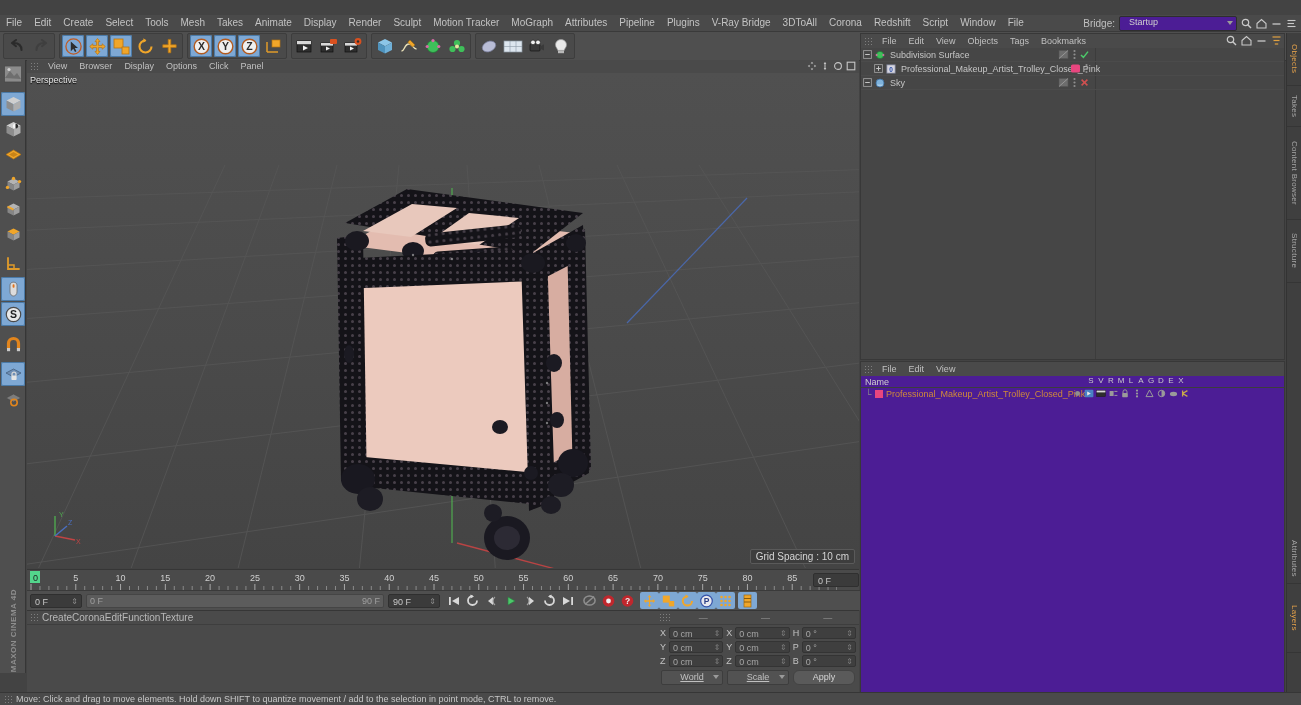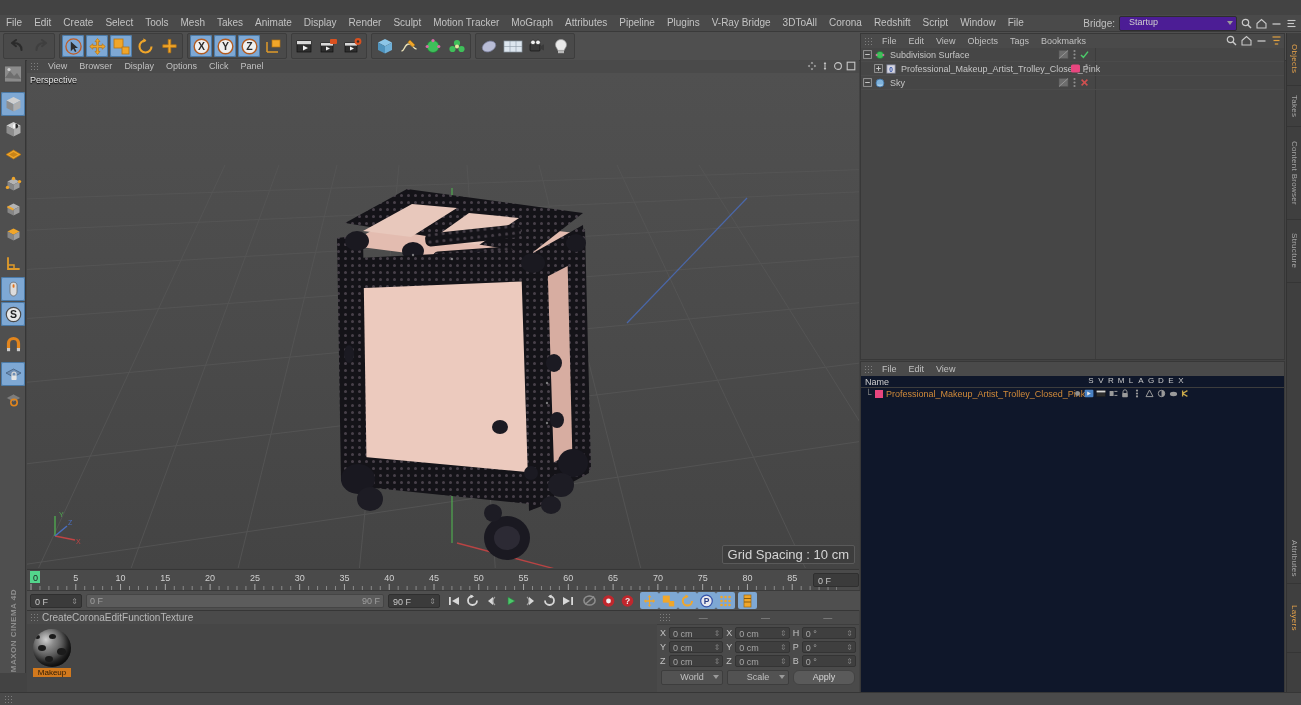--- a/index.html
+++ b/index.html
@@ -62,21 +62,21 @@
   .vp-menu .grip{width:9px;height:9px;margin:0 3px;
      background-image:radial-gradient(#7e7e7e 40%,transparent 41%);
      background-size:3px 3px;}
   .vp-menu .mi{padding:0 6px;font-size:9px;color:#c0c0c0;line-height:13px;}
   .vp-tools{position:absolute;right:3px;top:1px;display:flex;gap:3px;align-items:center;}
   .viewport{position:absolute;left:0;top:13px;width:832px;height:495px;overflow:hidden;
             background:#4c4c4c;}
   .vp-label{position:absolute;left:3px;top:2px;font-size:9px;color:#e2e2e2;z-index:6;
             text-shadow:0 1px 1px #000;}
   .gridsp{position:absolute;right:4px;bottom:4px;background:#3d3d3d;border:1px solid #5a5a5a;
-          border-radius:2px;padding:1px 5px;font-size:13px;color:#d5d5d5;z-index:6;}
+          border-radius:2px;padding:1px 5px;font-size:10px;color:#d5d5d5;z-index:6;}
   .axis-gizmo{position:absolute;left:20px;bottom:22px;width:40px;height:40px;z-index:6;}
 
   
   .tl{position:absolute;left:27px;top:569px;width:832px;height:21px;background:#4a4a4a;
       border-top:1px solid #363636;}
   .tl-ruler{position:absolute;left:0;top:0;width:810px;height:21px;}
   .tl-field{position:absolute;right:0;top:3px;width:46px;height:14px;background:#3b3b3b;
             border:1px solid #2f2f2f;border-radius:2px;font-size:9px;color:#c8c8c8;
             padding-left:4px;line-height:14px;box-sizing:border-box;}
   .tl2{position:absolute;left:27px;top:590px;width:832px;height:19px;background:#4f4f4f;
@@ -113,21 +113,21 @@
   .cd-head{height:13px;display:flex;align-items:center;border-bottom:1px solid #3e3e3e;}
   .cd-head .ch{flex:1;text-align:center;font-size:9px;color:#8e8e8e;}
   .cd-row{display:flex;align-items:center;height:13px;margin-top:1px;padding-left:3px;}
   .cd-lbl{width:9px;font-size:9px;color:#c3c3c3;}
   .cd-in{flex:1;height:12px;background:#3f3f3f;border:1px solid #343434;border-radius:2px;
          font-size:9px;color:#a6a6a6;padding-left:3px;line-height:12px;box-sizing:border-box;
          position:relative;margin-right:3px;}
   .cd-in .sp{position:absolute;right:2px;top:1px;font-size:8px;color:#7e7e7e;line-height:9px;}
   .cd-foot{display:flex;align-items:center;gap:4px;padding:3px 4px 0 4px;}
   .cd-sel{flex:1;height:13px;background:#525252;border:1px solid #3d3d3d;border-radius:2px;
-          font-size:9px;color:#c0c0c0;text-align:center;line-height:13px;position:relative;}
+          font-size:9px;color:#c0c0c0;text-align:center;line-height:13px;position:relative;text-decoration:underline;}
   .cd-sel .car{position:absolute;right:3px;top:4px;border-left:3px solid transparent;
                border-right:3px solid transparent;border-top:4px solid #9a9a9a;}
   .cd-apply{flex:1;height:13px;background:#5a5a5a;border:1px solid #434343;border-radius:6px;
             font-size:9px;color:#d5d5d5;text-align:center;line-height:13px;}
 
   
   .objmgr{position:absolute;left:860px;top:33px;width:425px;height:327px;background:#444;
           border:1px solid #383838;box-sizing:border-box;}
   .om-menu{height:14px;display:flex;align-items:center;background:#4a4a4a;
            border-bottom:1px solid #3a3a3a;position:relative;}
@@ -137,21 +137,21 @@
   .om-row{height:13px;display:flex;align-items:center;position:relative;font-size:9px;
           border-bottom:1px solid #4b4b4b;}
   .om-name{white-space:nowrap;overflow:hidden;}
   .om-tags{position:absolute;right:195px;top:1px;display:flex;align-items:center;gap:3px;}
   .om-col{position:absolute;right:188px;top:0;bottom:0;width:1px;background:#3c3c3c;}
   .tree-l{width:9px;height:13px;position:relative;}
 
   
   .layermgr{position:absolute;left:860px;top:361px;width:425px;height:334px;background:#444;
             border:1px solid #383838;box-sizing:border-box;}
-  .lm-body{position:absolute;left:0;top:14px;right:0;bottom:0;background:#0f172a;}
+  .lm-body{position:absolute;left:0;top:14px;right:0;bottom:0;background:#4c1d95;}
   .lm-head{height:11px;display:flex;align-items:center;font-size:9px;color:#cfcfcf;
            border-bottom:1px solid #3d3d3d;position:relative;padding-left:4px;}
   .lm-cols{position:absolute;right:98px;top:0;display:flex;}
   .lm-cols span{width:10px;text-align:center;font-size:8px;color:#c9c9c9;}
   .lm-row{height:12px;display:flex;align-items:center;position:relative;font-size:9px;
           color:#d08a3a;padding-left:4px;}
   .lm-icons{position:absolute;right:94px;top:1px;display:flex;align-items:center;gap:2px;}
 
   
   .vtabs{position:absolute;left:1286px;top:33px;width:15px;height:662px;background:#3f3f3f;
@@ -883,32 +883,20 @@
     <div class="mm-menu">
       <div class="grip" style="width:9px;height:9px;margin:0 3px;background-image:radial-gradient(#7e7e7e 40%,transparent 41%);background-size:3px 3px;"></div>
       <div id="mm-menu-slot" style="display:flex;">
           <div class="mi">Create</div>
           <div class="mi">Corona</div>
           <div class="mi">Edit</div>
           <div class="mi">Function</div>
           <div class="mi">Texture</div>
         </div>
     </div>
-    <div class="mm-body">
-      <div class="mat-chip">
-        <div class="mat-sphere">
-          <i style="left:5px;top:16px;width:8px;height:6px;"></i>
-          <i style="left:16px;top:5px;width:7px;height:5px;"></i>
-          <i style="left:24px;top:19px;width:9px;height:7px;"></i>
-          <i style="left:12px;top:27px;width:8px;height:6px;"></i>
-          <i style="left:2px;top:6px;width:5px;height:4px;"></i>
-        </div>
-        <div class="mat-name">Makeup</div>
-      </div>
-    </div>
   </div>
 
   <div class="coords">
     <div class="cd-head">
       <div style="width:11px;height:9px;margin:0 2px;background-image:radial-gradient(#7e7e7e 40%,transparent 41%);background-size:3px 3px;"></div>
       <div class="ch">—</div>
       <div class="ch">—</div>
       <div class="ch">—</div>
     </div>
     <div id="coord-rows">
@@ -1176,14 +1164,15 @@
       <div class="vtab" style="height: 50px; margin-top: 250px;">
         <span>Attributes</span>
       </div>
       <div class="vtab act" style="height: 68px;">
         <span>Layers</span>
       </div>
     </div>
 
   <div class="statusbar">
     <div class="grip"></div>
+    <span>Move: Click and drag to move elements. Hold down SHIFT to quantize movement / add to the selection in point mode, CTRL to remove.</span>
   </div>
 </div>
 
 </body></html>

